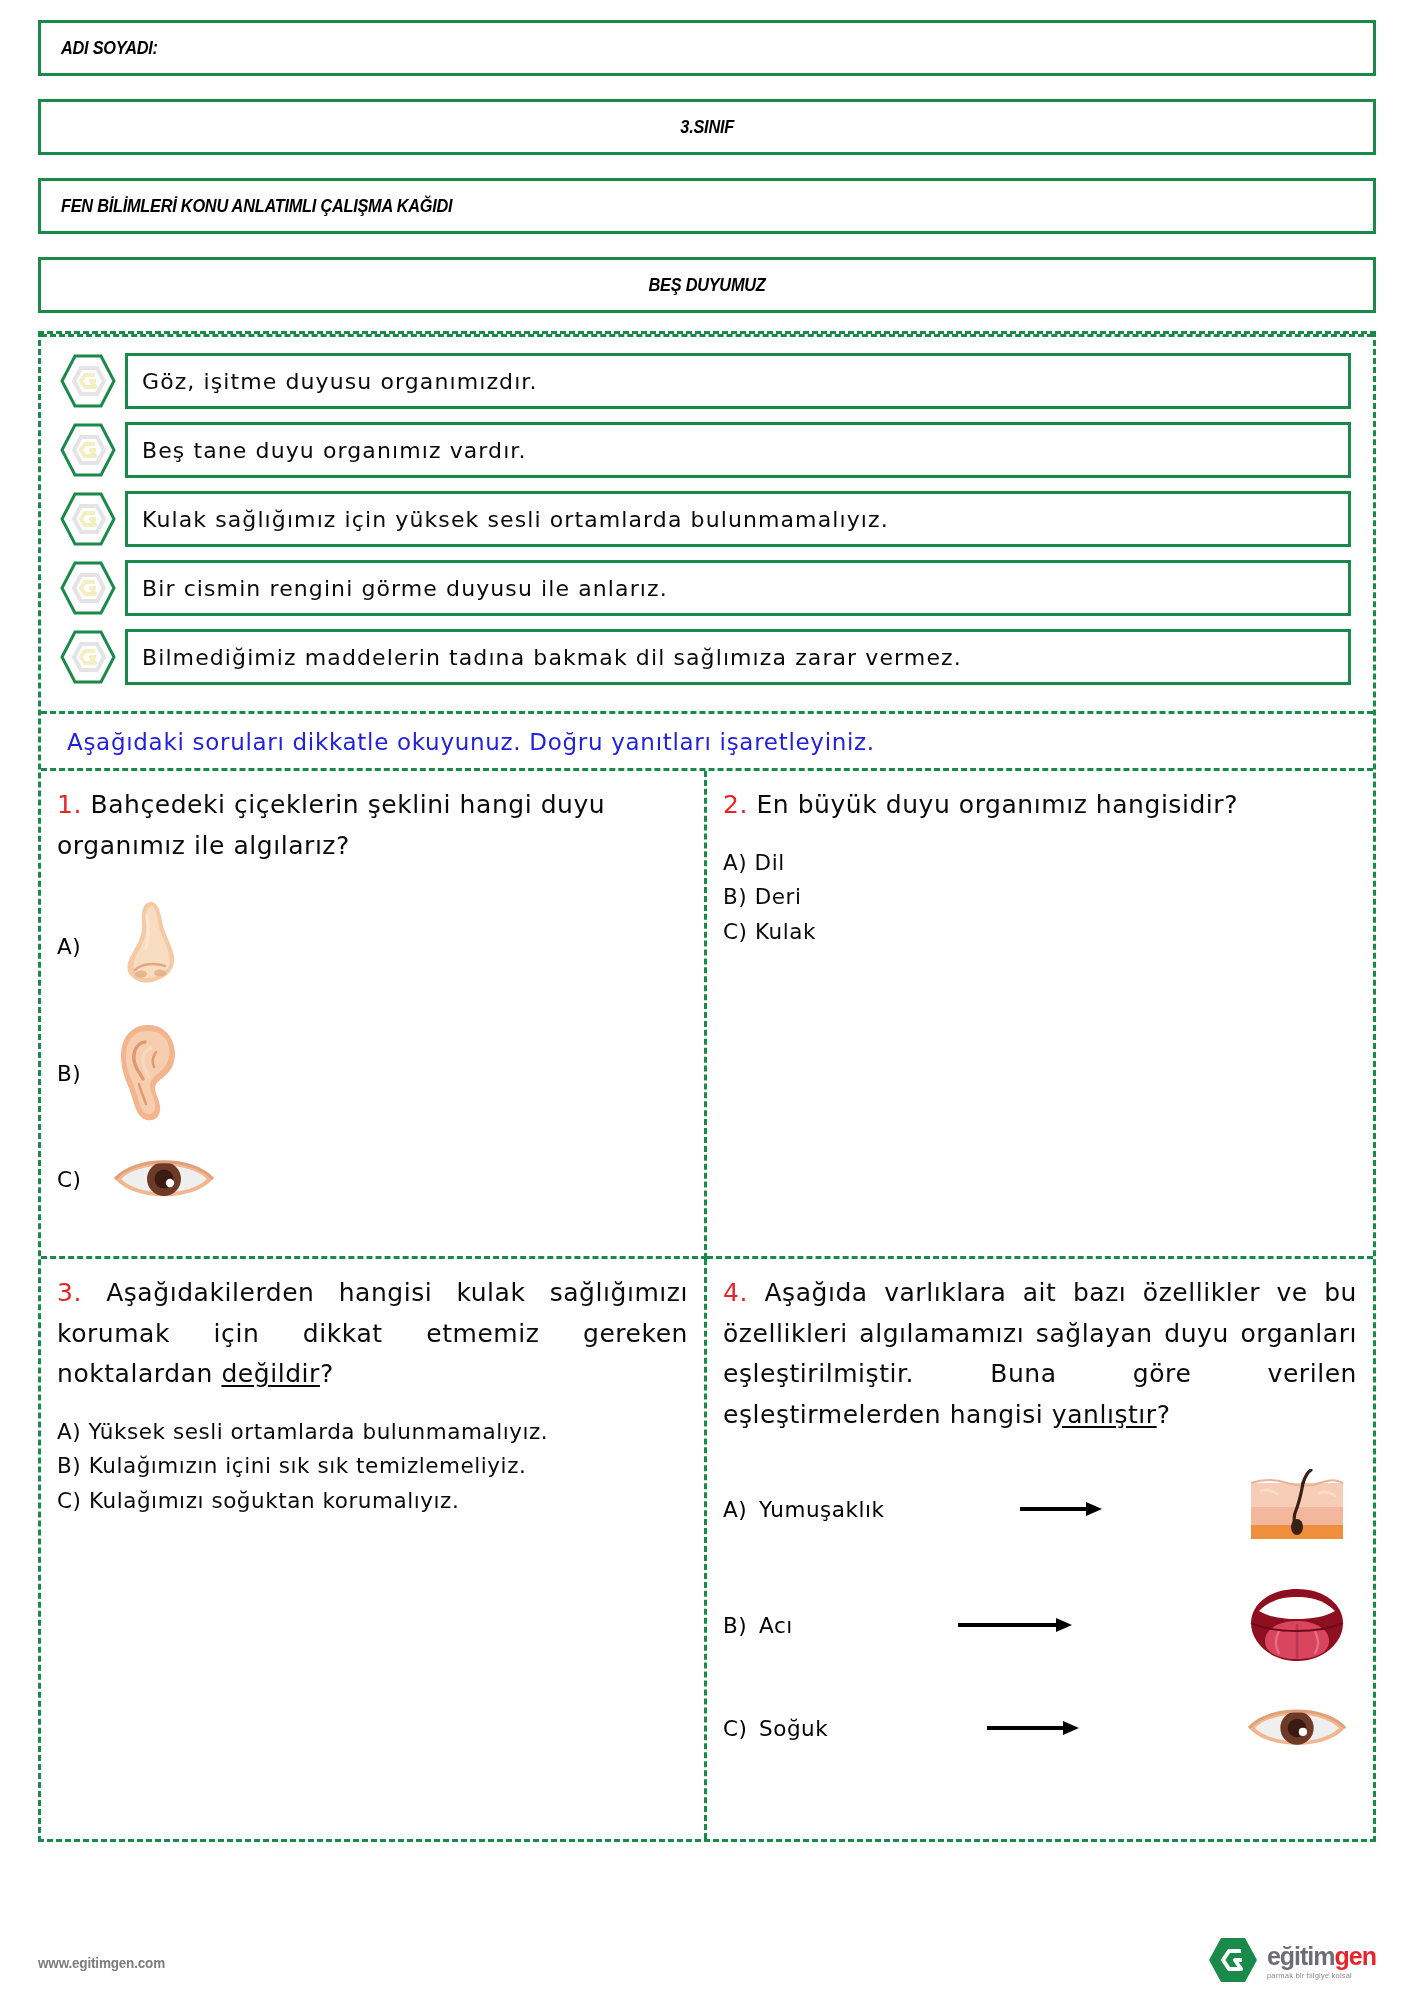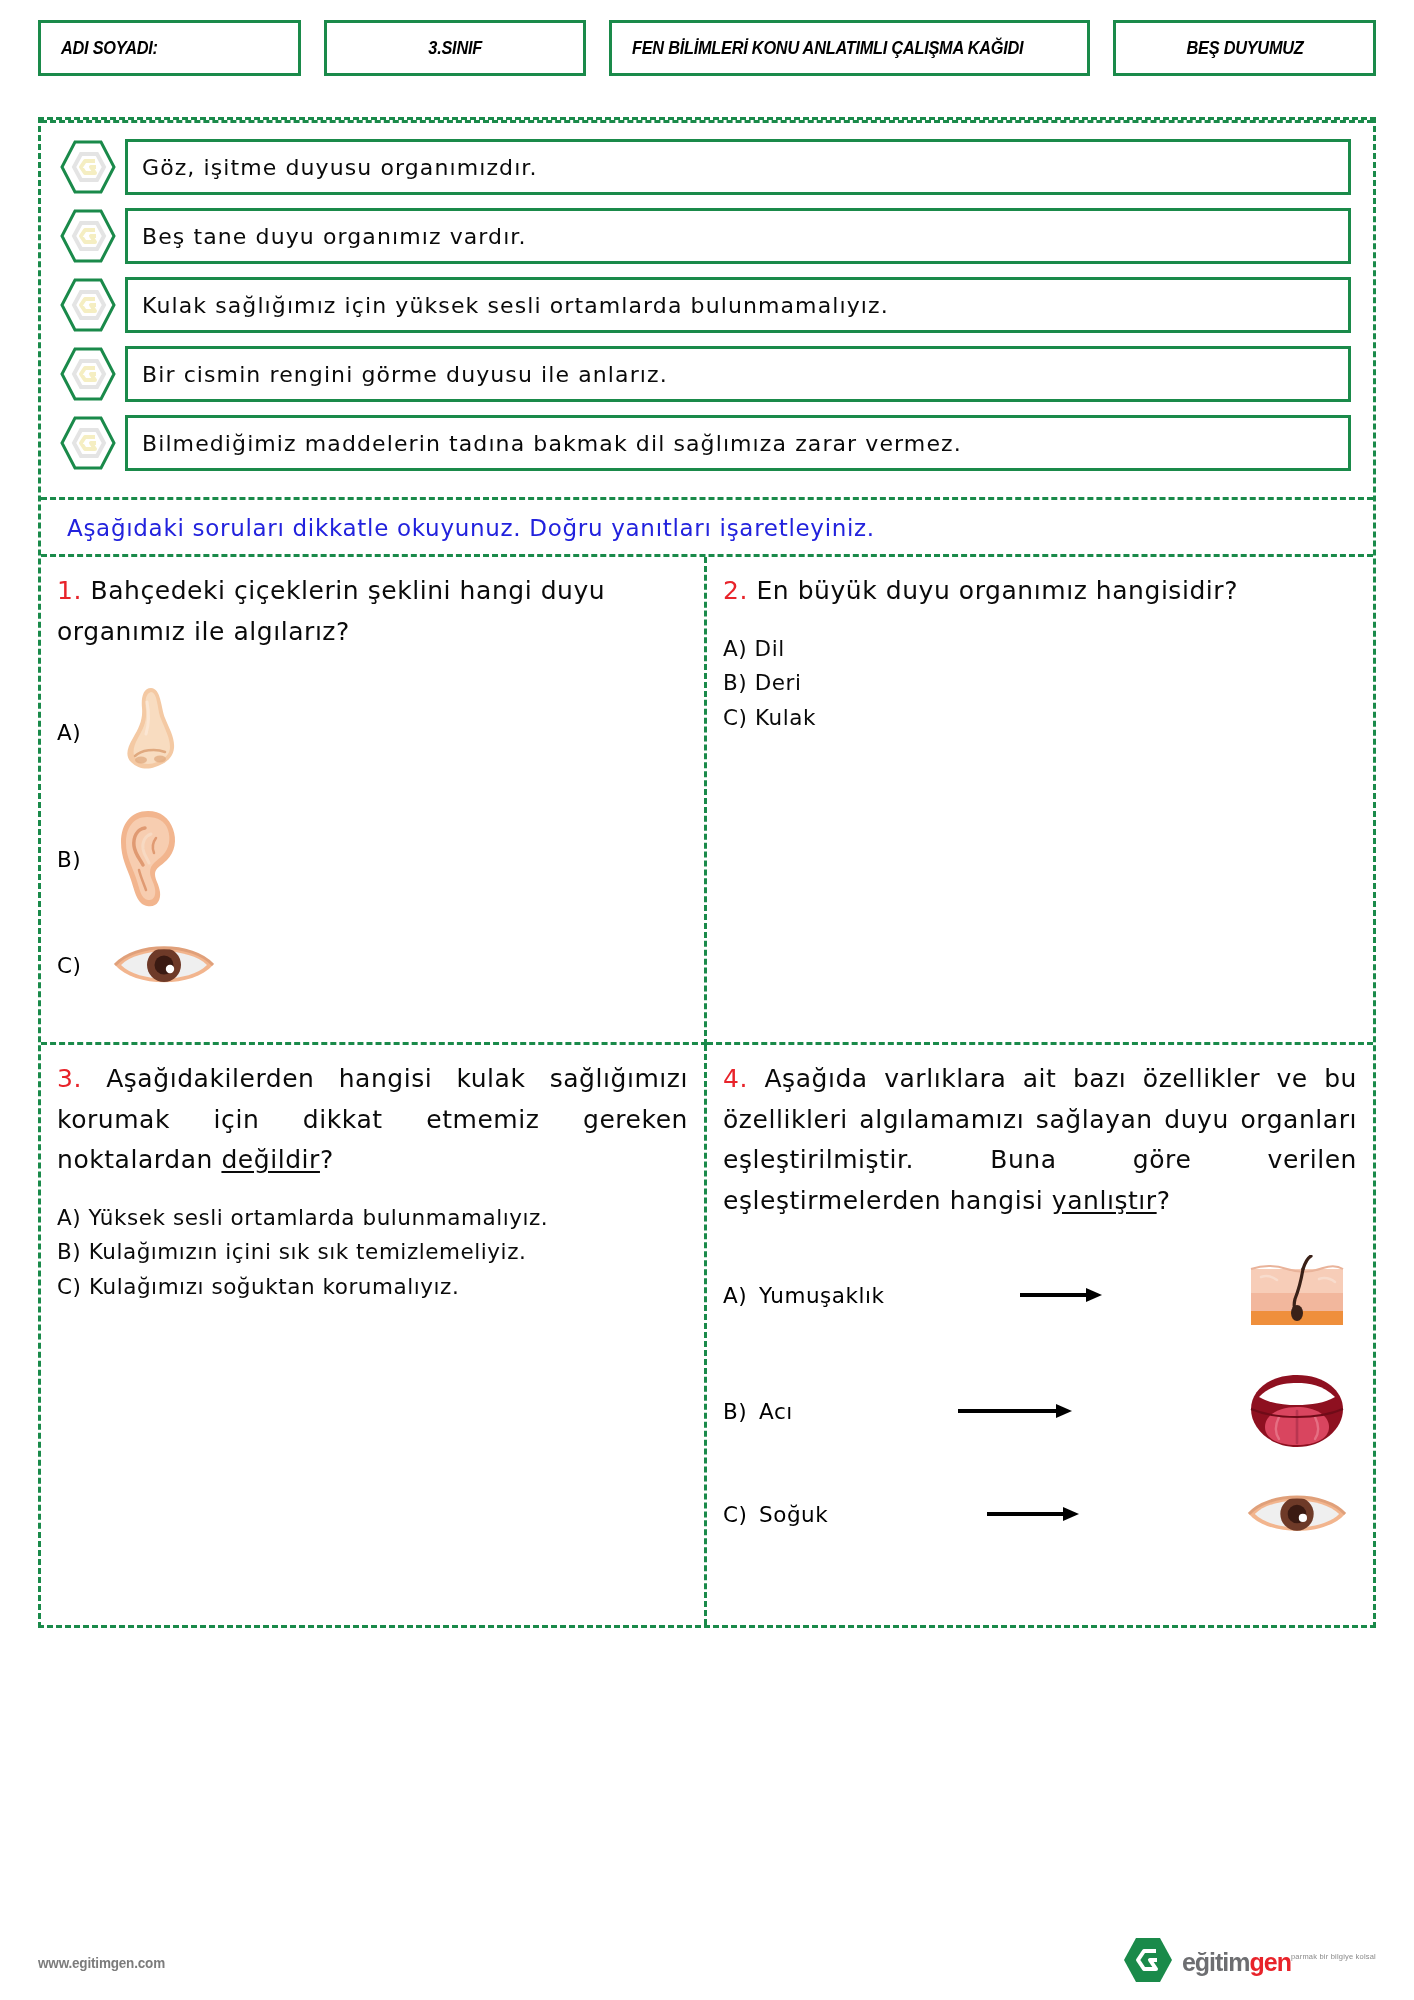--- a/index.html
+++ b/index.html
@@ -11,21 +11,21 @@
     font-family:"DejaVu Sans", sans-serif;
     position:relative;
     overflow:hidden;
   }
 
   .page { position:absolute; inset:0; padding:14px 38px 0 38px; }
 
   
   .header-grid{
     display:grid;
-    grid-template-columns: 1fr 1fr 1fr 1fr;
+    grid-template-columns: 1fr;
     grid-template-rows: auto auto;
     column-gap:22px;
     row-gap:12px;
     margin-top:6px;
     gap:23px;
   }
   .hdr-box{
     border:3px solid #1a8a4a;
     height:56px;
     display:flex;
@@ -185,21 +185,21 @@
   .footer-url{
     font-family:"Liberation Sans", sans-serif;
     font-weight:bold;
     font-size:15px;
     color:#7c7c7c;
     letter-spacing:-0.2px;
     transform:scaleX(0.9);
     transform-origin:left center;
   }
   .brand{ display:flex; align-items:center; gap:8px; }
-  .brand-txt{ display:flex; flex-direction:row; line-height:1; }
+  .brand-txt{ display:flex; flex-direction:column; line-height:1; }
   .brand-name{
     font-family:"Liberation Sans", sans-serif;
     font-weight:bold;
     font-size:25px;
     letter-spacing:-1px;
   }
   .brand-name .a{ color:#6d6e71; }
   .brand-name .b{ color:#e8232a; }
   .brand-sub{
     font-family:"Liberation Sans", sans-serif;

